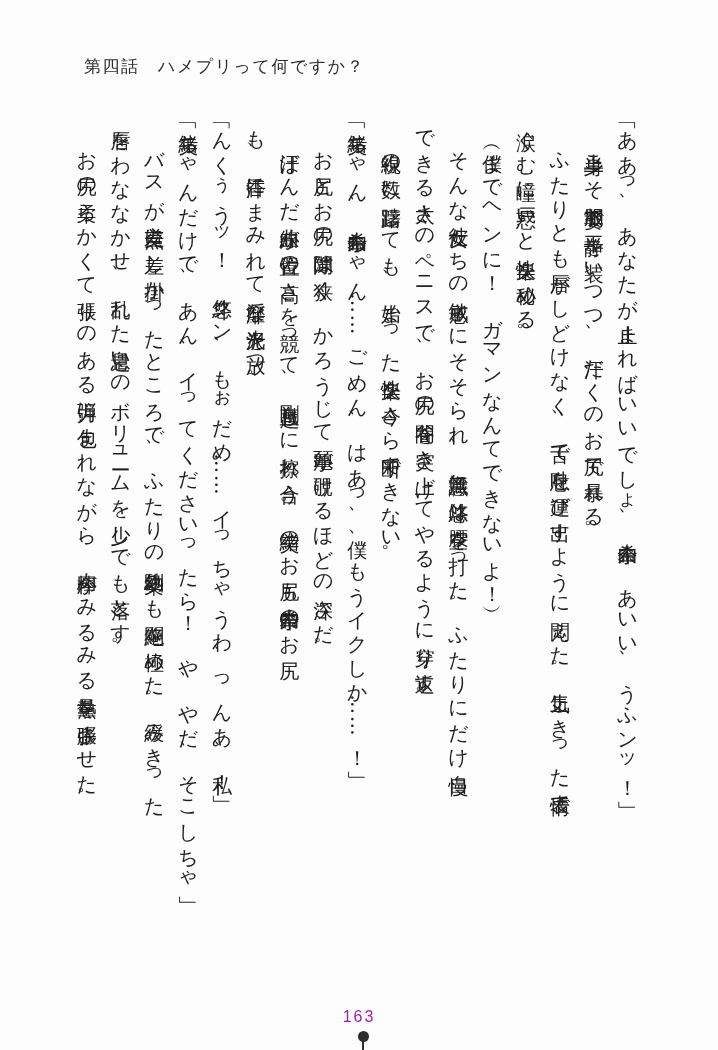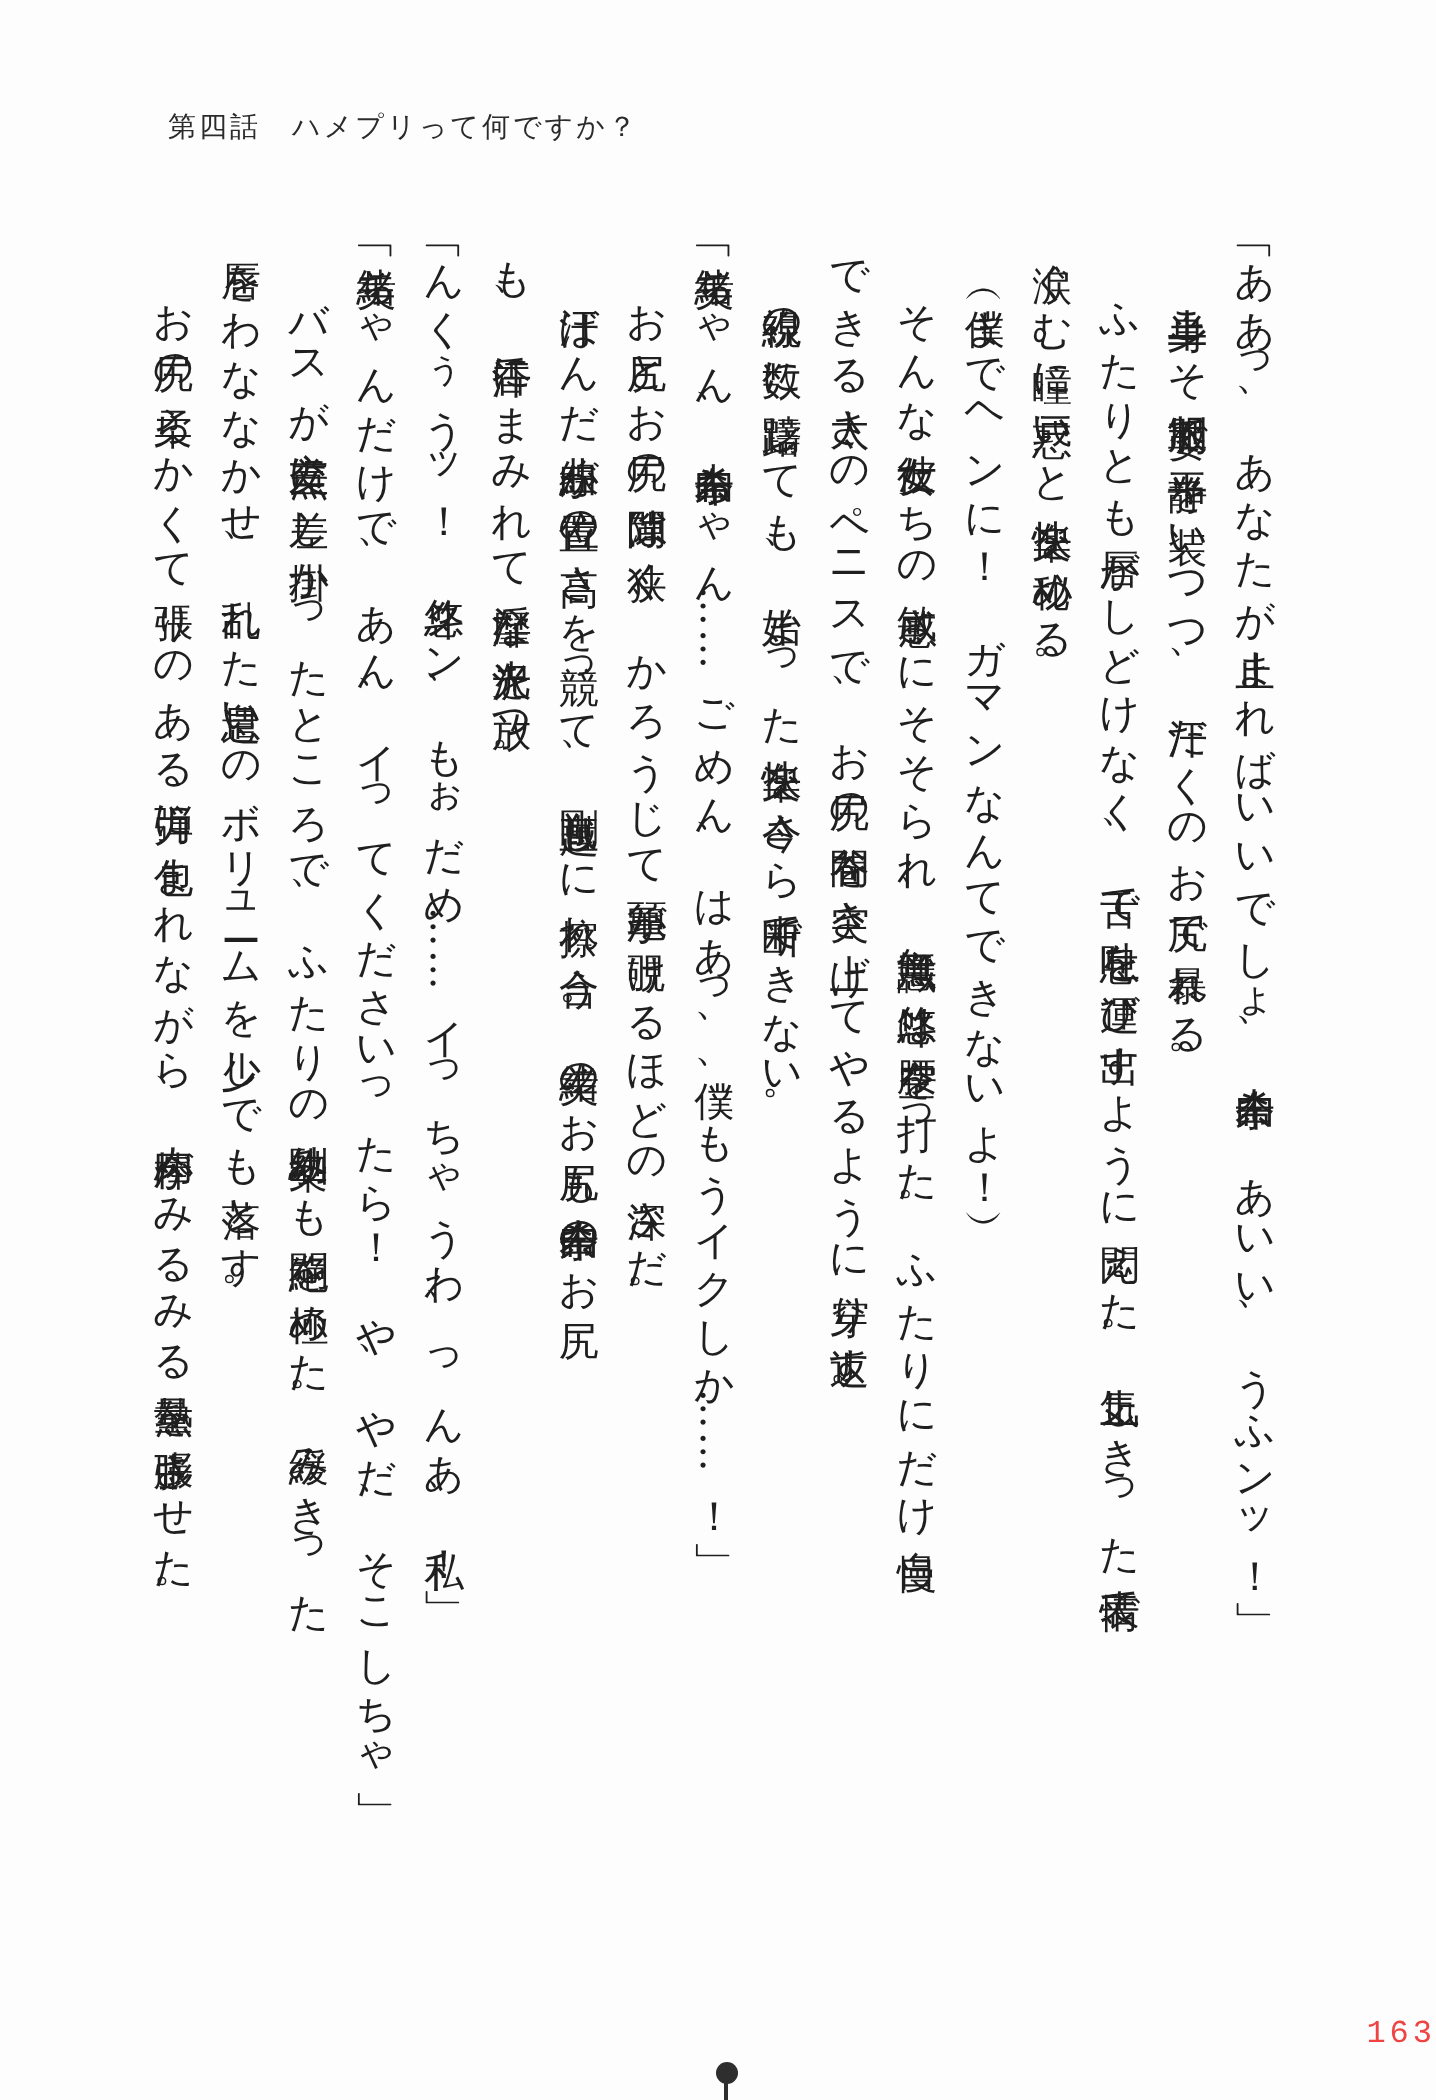--- a/index.html
+++ b/index.html
@@ -6,21 +6,21 @@
   .page{
     position:relative;
     width:718px;height:1050px;
     background:#fdfdfd;
     overflow:hidden;
     font-family:"DejaVu Serif", serif;
   }
   .chapter-header{
     position:absolute;
     top:55px;left:84px;
-    font-size:14px;
+    font-size:17px;
     letter-spacing:1.5px;
     color:#2b2b2b;
     white-space:nowrap;
   }
   .text-area{
     position:absolute;
     top:116px;
     right:74px;
     height:886px;
     writing-mode:vertical-rl;
@@ -34,25 +34,25 @@
   .text-column{
     line-height:33.8px;
   }
   .text-column.indent{
     text-indent:21.5px;
   }
   .page-number{
     position:absolute;
     top:1008px;left:0;
     width:718px;
-    text-align:right;
-    font-family:Liberation Mono, monospace;
+    text-align:center;
+    font-family:Liberation Sans, sans-serif;
     font-size:16px;
     letter-spacing:2px;
-    color:#ef4444;
+    color:#a21caf;
   }
   .cursor-marker{
     position:absolute;
     top:1031px;left:357px;
     width:12px;
   }
   .cursor-marker .dot{
     width:11px;height:11px;
     border-radius:50%;
     background:#2e2e2e;

